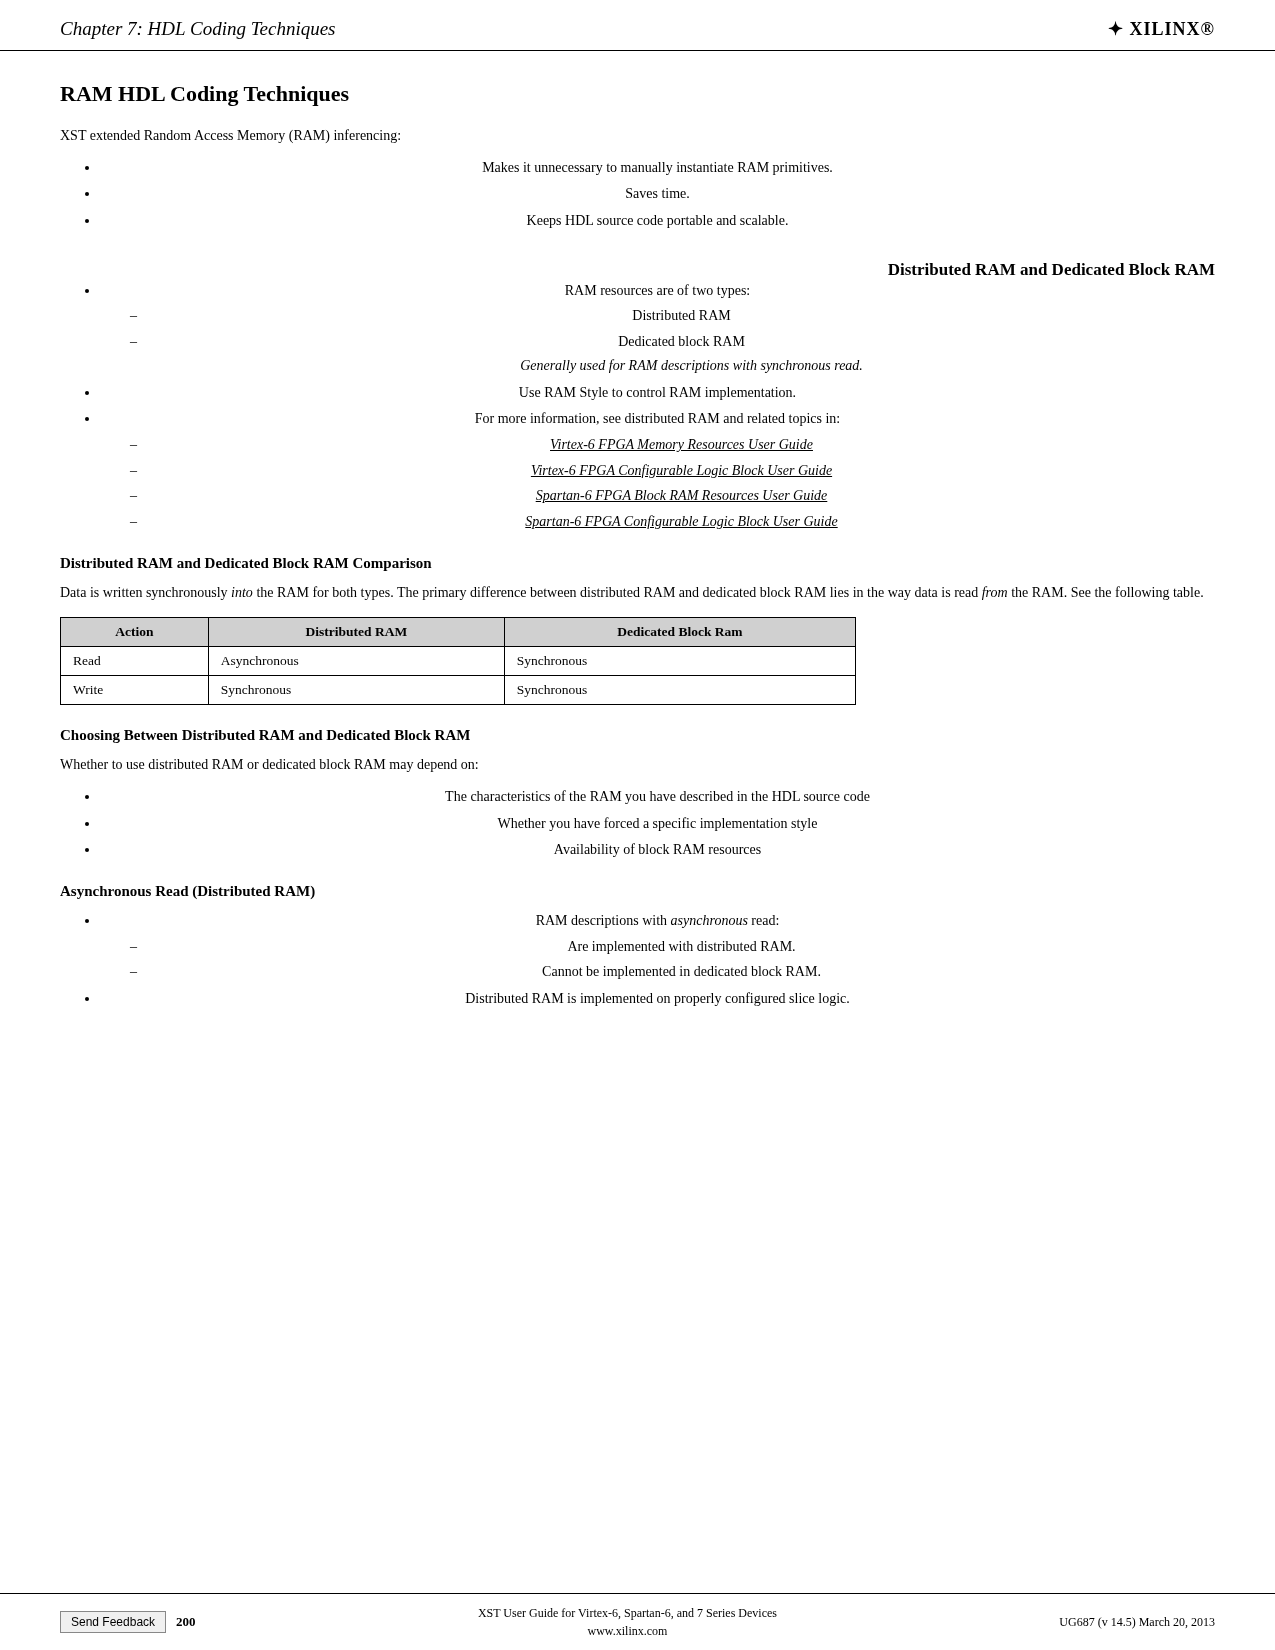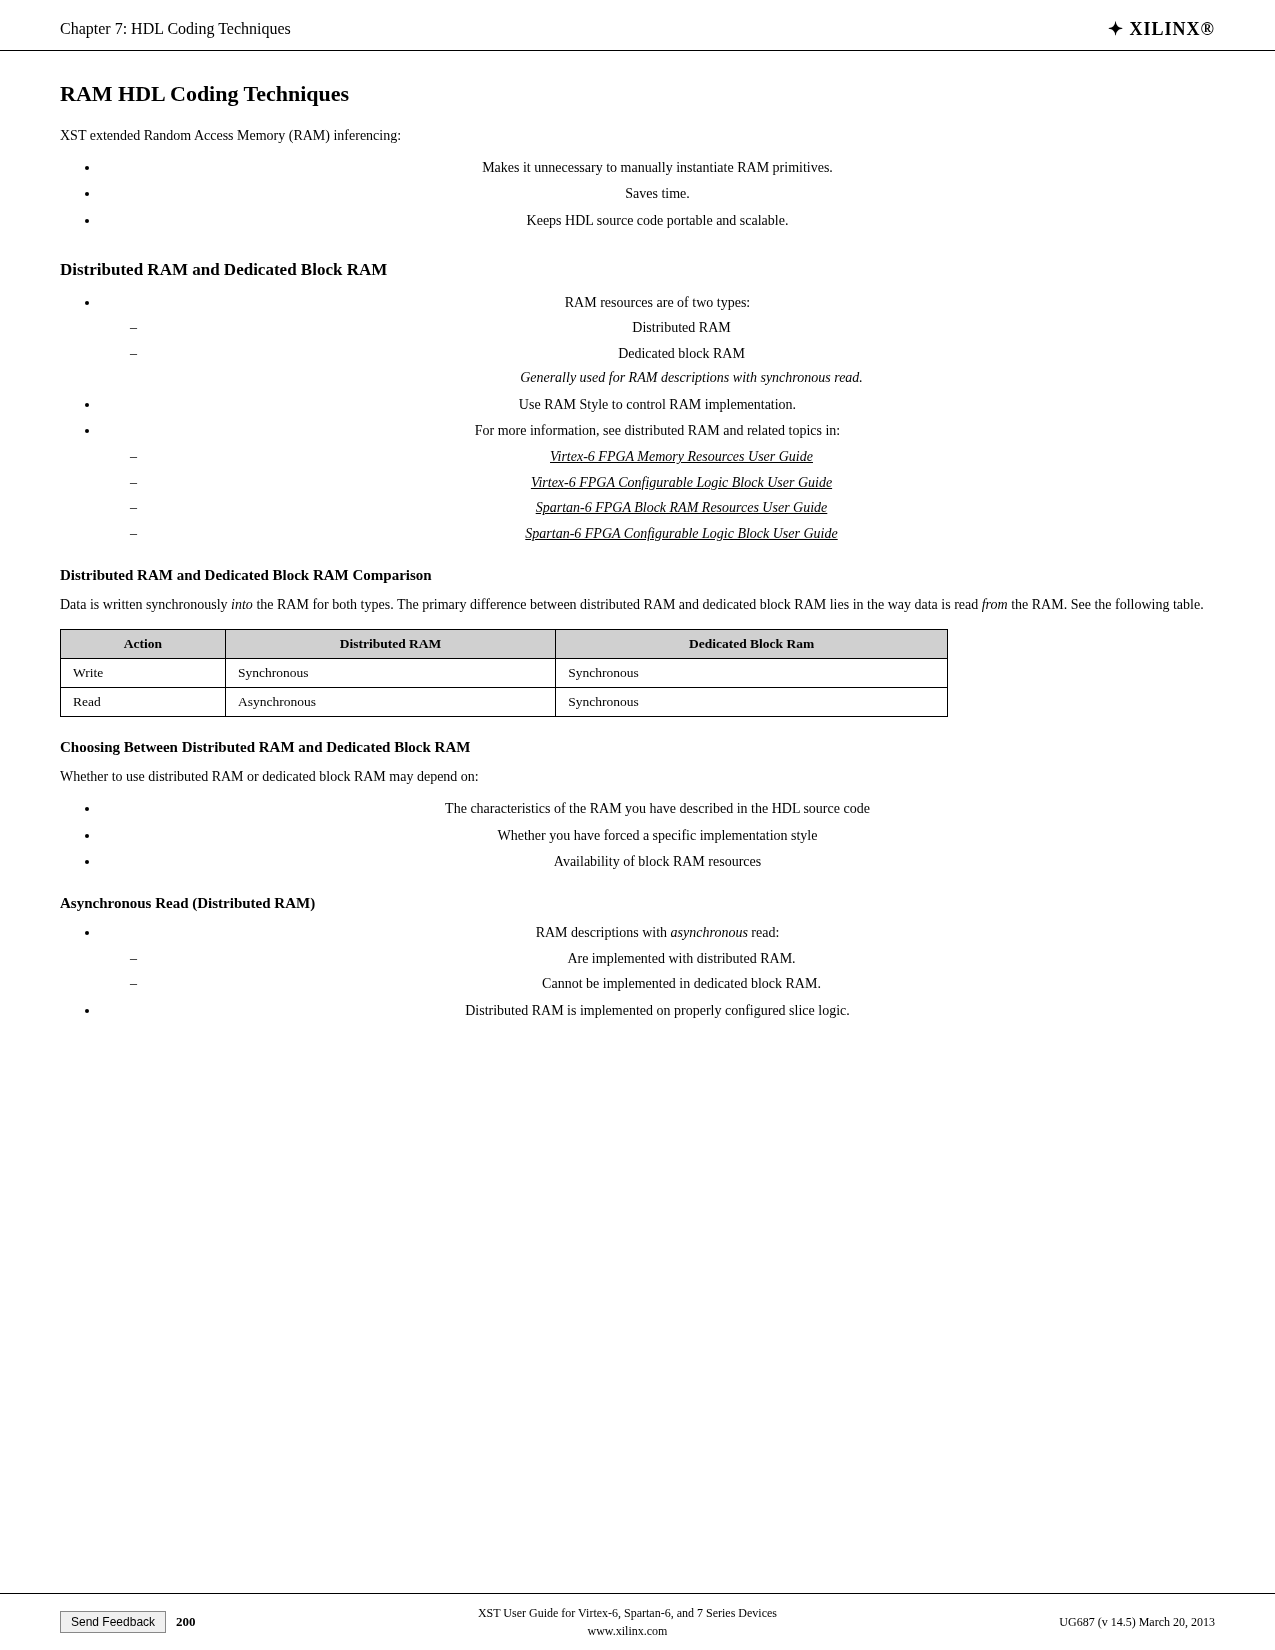--- a/index.html
+++ b/index.html
@@ -16,21 +16,22 @@
     
     .page-header {
       display: flex;
       justify-content: space-between;
       align-items: center;
       padding: 18px 60px 10px 60px;
       border-bottom: 1px solid #000;
       margin-bottom: 0;
     }
     .page-header .chapter-title {
-      font-size: 16px;
+      font-style: italic;
+      font-size: 19px;
     }
     .page-header .xilinx-logo {
       font-size: 18px;
       font-weight: bold;
       letter-spacing: 1px;
       margin-left: 36px;
     }
 
     
     .content {
@@ -42,21 +43,21 @@
       font-size: 22px;
       font-weight: bold;
       margin-bottom: 18px;
     }
 
     
     .section-heading {
       font-size: 17px;
       font-weight: bold;
       margin-top: 28px;
-      margin-bottom: 12px;
+      text-align: right;
     }
     .subsection-heading {
       font-size: 15px;
       font-weight: bold;
       margin-top: 22px;
       margin-bottom: 10px;
     }
 
     
     p {
@@ -103,21 +104,21 @@
     .link-item {
       font-style: italic;
       text-decoration: underline;
     }
 
     
     .ram-table {
       border-collapse: collapse;
       margin-top: 14px;
       margin-bottom: 14px;
-      width: 888px;
+      width: 796px;
     }
     .ram-table th, .ram-table td {
       border: 1px solid #000;
       padding: 6px 12px;
       font-size: 13.5px;
       vertical-align: middle;
     }
     .ram-table th {
       background: #d0d0d0;
       font-weight: bold;
@@ -225,27 +226,27 @@
   <table class="ram-table">
     <thead>
       <tr>
         <th>Action</th>
         <th>Distributed RAM</th>
         <th>Dedicated Block Ram</th>
       </tr>
     </thead>
     <tbody>
       <tr>
-        <td>Write</td>
-        <td>Synchronous</td>
+        <td>Read</td>
+        <td>Asynchronous</td>
         <td>Synchronous</td>
       </tr>
       <tr>
-        <td>Read</td>
-        <td>Asynchronous</td>
+        <td>Write</td>
+        <td>Synchronous</td>
         <td>Synchronous</td>
       </tr>
     </tbody>
   </table>
 
   <div class="subsection-heading">Choosing Between Distributed RAM and Dedicated Block RAM</div>
   <p>Whether to use distributed RAM or dedicated block RAM may depend on:</p>
   <ul class="bullet-list">
     <li>The characteristics of the RAM you have described in the HDL source code</li>
     <li>Whether you have forced a specific implementation style</li>

